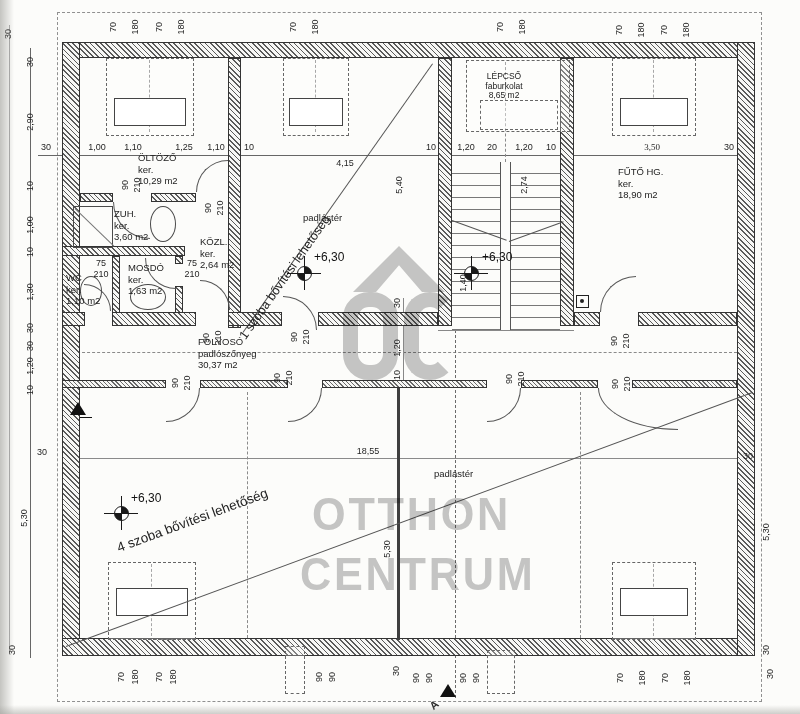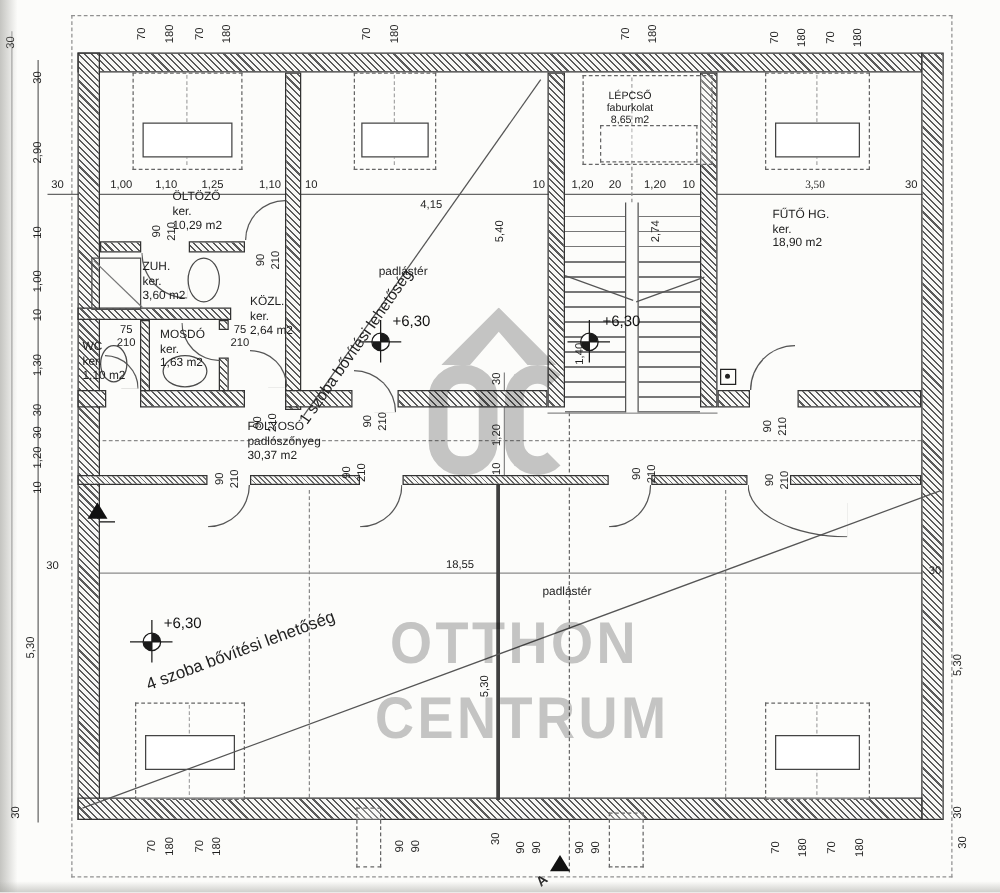--- a/index.html
+++ b/index.html
@@ -236,21 +236,21 @@
       <span class="dl r" style="left: 315px; top: 27px;">180</span>
       <span class="dl r" style="left: 500px; top: 27px;">70</span>
       <span class="dl r" style="left: 522px; top: 27px;">180</span>
       <span class="dl r" style="left: 619px; top: 30px;">70</span>
       <span class="dl r" style="left: 641px; top: 30px;">180</span>
       <span class="dl r" style="left: 664px; top: 30px;">70</span>
       <span class="dl r" style="left: 686px; top: 30px;">180</span>
       <span class="dl" style="left: 46px; top: 147px;">30</span>
       <span class="dl" style="left: 97px; top: 147px;">1,00</span>
       <span class="dl" style="left: 133px; top: 147px;">1,10</span>
-      <span class="dl" style="left: 170px; top: 147px; text-align: right;">1,25</span>
+      <span class="dl" style="left: 184px; top: 147px; text-align: right;">1,25</span>
       <span class="dl" style="left: 216px; top: 147px;">1,10</span>
       <span class="dl" style="left: 249px; top: 147px;">10</span>
       <span class="dl" style="left: 345px; top: 163px;">4,15</span>
       <span class="dl" style="left: 431px; top: 147px;">10</span>
       <span class="dl" style="left: 466px; top: 147px;">1,20</span>
       <span class="dl" style="left: 492px; top: 147px;">20</span>
       <span class="dl" style="left: 524px; top: 147px;">1,20</span>
       <span class="dl" style="left: 551px; top: 147px;">10</span>
       <span class="dl" style="left: 652px; top: 147px; font-family: Liberation Serif, serif;">3,50</span>
       <span class="dl" style="left: 729px; top: 147px;">30</span>

